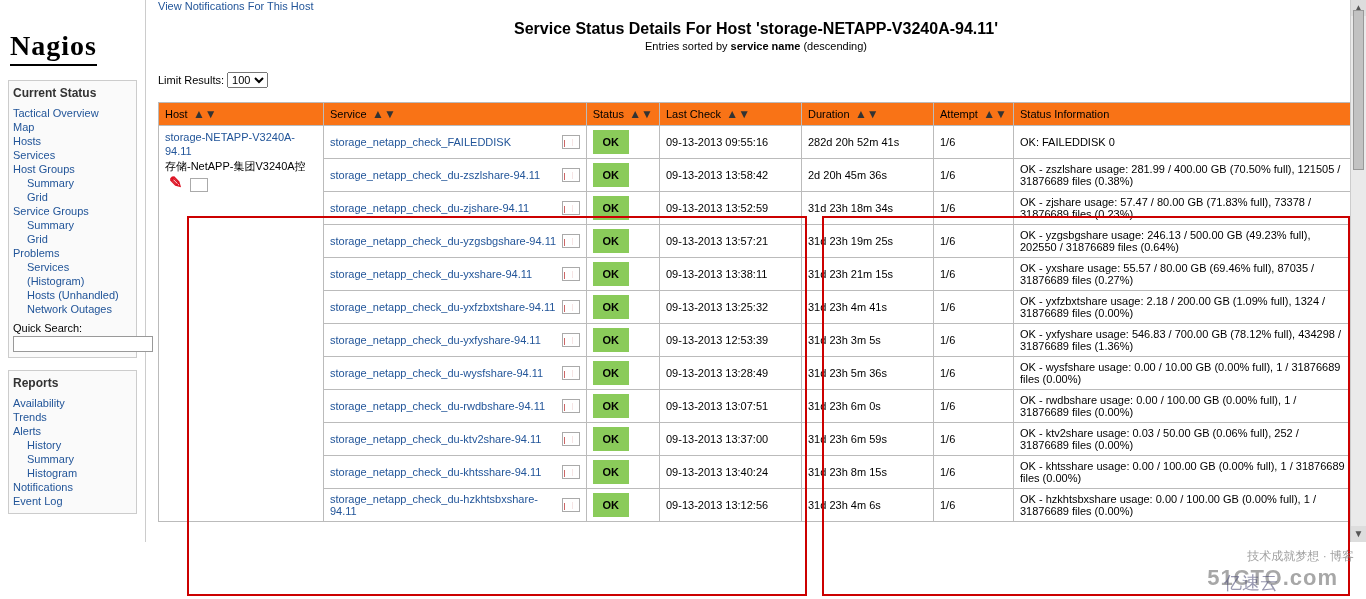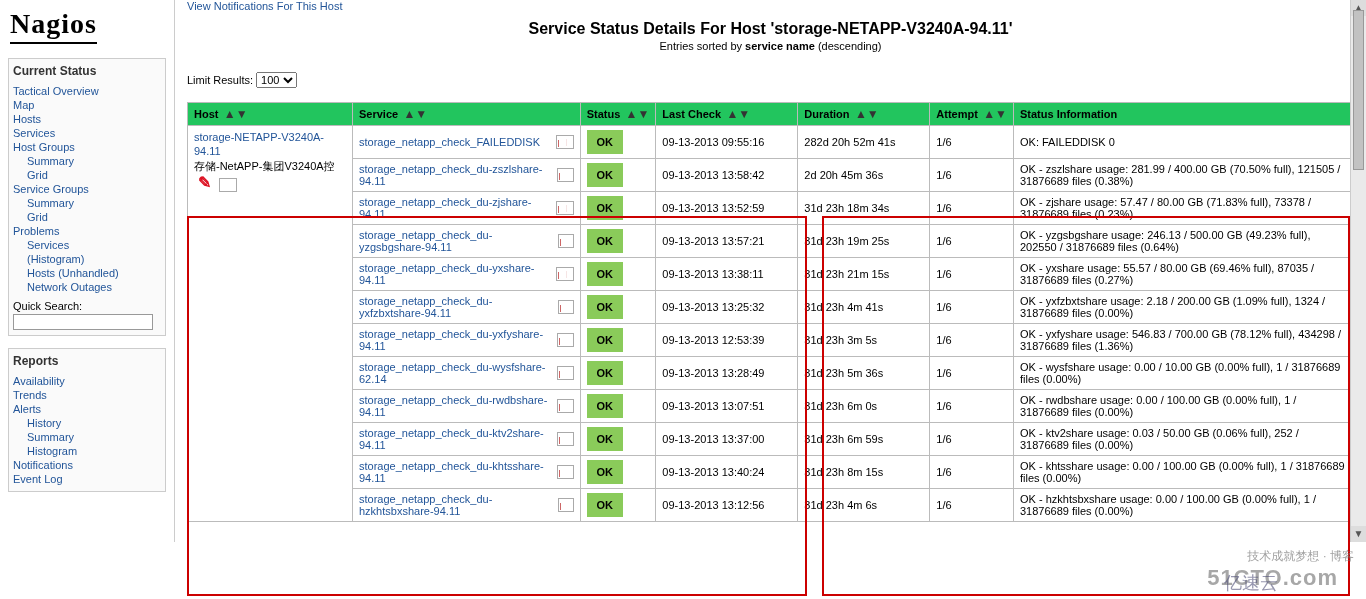--- a/index.html
+++ b/index.html
@@ -1,41 +1,41 @@
 <!DOCTYPE html>
 <html><head>
 <meta charset="utf-8">
 <style>
 * { box-sizing: border-box; margin: 0; padding: 0; }
 body { font-family: Verdana, Arial, sans-serif; font-size: 11px; color: #000; background: #fff; width: 1366px; }
 a { color: #225599; text-decoration: none; }
 
 .page { display: flex; position: relative; }
-.sidebar { width: 175px; padding: 2px 8px 8px 8px; border-right: 1px solid #ccc; background: #fff; flex-shrink: 0; }
+.sidebar { width: 146px; padding: 24px 8px 8px 8px; border-right: 1px solid #ccc; background: #fff; flex-shrink: 0; }
 .logo { font-family: Georgia, serif; font-size: 28px; font-weight: bold; letter-spacing: 1px; border-bottom: 2px solid #000; padding-bottom: 2px; margin: 6px 2px 14px 2px; display:inline-block; }
 
 .section { border: 1px solid #ccc; background: #fafafa; margin-bottom: 12px; padding: 5px 4px; }
 .section-title { font-weight: bold; font-size: 12px; color: #333; margin-bottom: 6px; }
 .section a { display: block; font-size: 11px; padding: 1px 0; }
 .section .indent1 { padding-left: 14px; }
 .qs-label { font-size: 11px; margin: 6px 0 2px 0; display:block; }
 .qs-input { width: 140px; border:1px solid #999; font-size:11px; padding:1px 3px; }
 
 .main { flex: 1; padding: 0 12px 20px 12px; position: relative; }
 .toplinks { font-size: 11px; color: #225599; padding: 0 0 2px 0; }
 .toplinks div { padding: 0; }
 .page-title { text-align: center; font-size: 16px; font-weight: bold; margin: 6px 0 2px 0; }
 .page-sub { text-align: center; font-size: 11px; margin-bottom: 14px; }
 
 .limit-row { font-size: 11px; padding: 6px 0 14px 0; }
 .limit-row select { font-size: 11px; }
 
 table.svc { border-collapse: collapse; width: 100%; }
 table.svc th, table.svc td { border: 1px solid #bbb; padding: 4px 6px; font-size: 11px; text-align: left; vertical-align: middle; }
-table.svc th { background: #22c55e; font-weight: bold; white-space: nowrap; }
+table.svc th { background: #f97316; font-weight: normal; white-space: nowrap; }
 .sort-arrows { font-size: 12px; color: #333; margin-left: 2px; }
 .host-cell { width: 165px; vertical-align: top !important; }
 .svc-cell a { color: #225599; }
 .svc-graph { display:inline-block; width:18px; height:14px; border:1px solid #aaa; background: #fff; vertical-align: middle; position:relative; }
 .svc-graph::before { content:""; position:absolute; left:1px; top:4px; right:1px; bottom:1px; border-left:1px solid #cc6666; }
 .svc-graph::after { content:""; position:absolute; left:1px; right:1px; top:3px; height:7px; background: linear-gradient(90deg, transparent 0, transparent 30%, rgba(204,102,102,0.6) 30%, transparent 31%, transparent 60%, rgba(204,102,102,0.6) 60%, transparent 61%); }
 td.status-cell { width: 44px; text-align:center;text-decoration:underline; }
 .status-ok { background: #8ACB5A; color:#000; font-weight:bold; display:inline-block; width:36px; text-align:center; padding:6px 0; }
 td.lastcheck { width: 142px; }
 td.duration { width: 132px; }
@@ -227,21 +227,21 @@
             </td>
             <td class="status-cell"><span class="status-ok">OK</span></td>
             <td class="lastcheck">09-13-2013 12:53:39</td>
             <td class="duration">31d 23h 3m 5s</td>
             <td class="attempt">1/6</td>
             <td class="info">OK - yxfyshare usage: 546.83 / 700.00 GB (78.12% full), 434298 / 31876689 files (1.36%)</td>
           </tr>
           <tr>
             <td class="svc-cell">
               <div class="svcname-wrap">
-                <a href="#">storage_netapp_check_du-wysfshare-62.14</a>
+                <a href="#">storage_netapp_check_du-wysfshare-94.11</a>
                 <span class="svc-graph"></span>
               </div>
             </td>
             <td class="status-cell"><span class="status-ok">OK</span></td>
             <td class="lastcheck">09-13-2013 13:28:49</td>
             <td class="duration">31d 23h 5m 36s</td>
             <td class="attempt">1/6</td>
             <td class="info">OK - wysfshare usage: 0.00 / 10.00 GB (0.00% full), 1 / 31876689 files (0.00%)</td>
           </tr>
           <tr>

